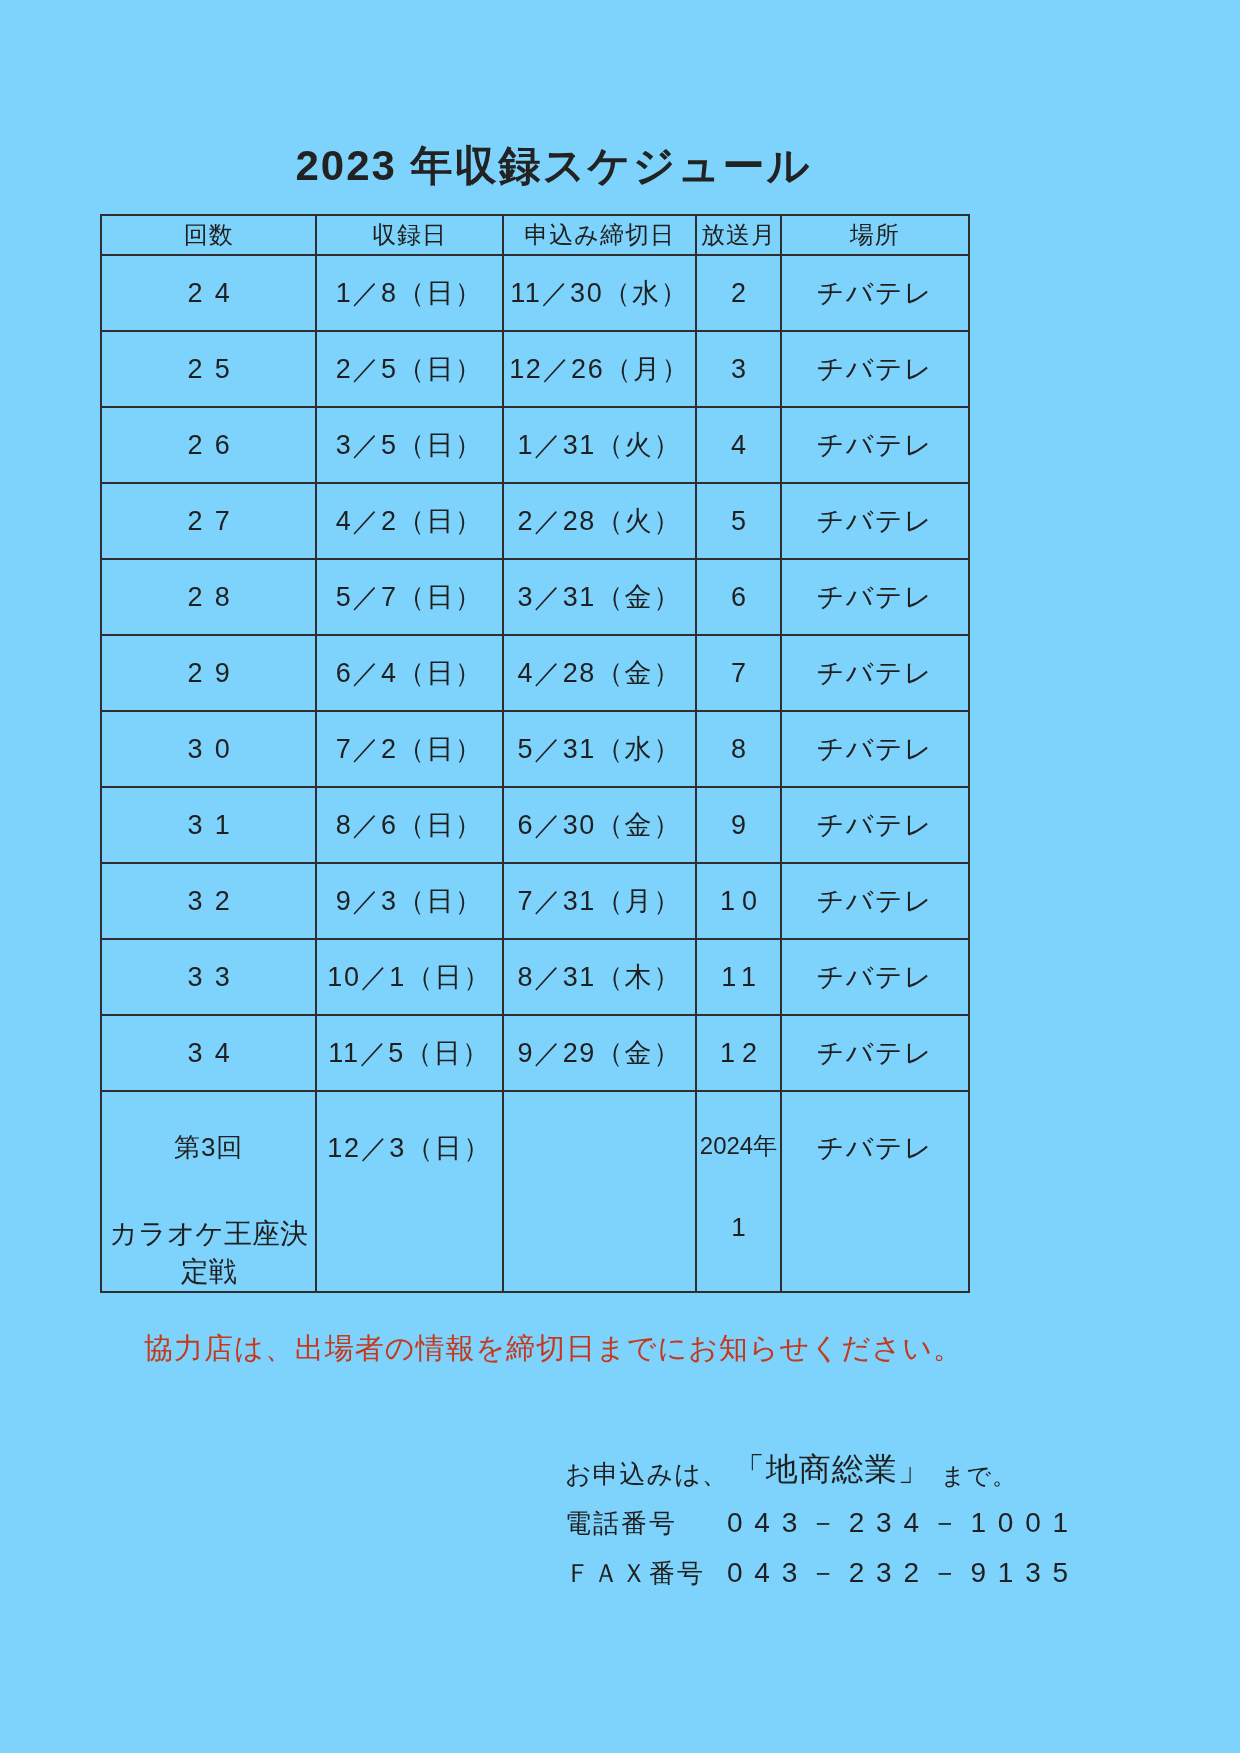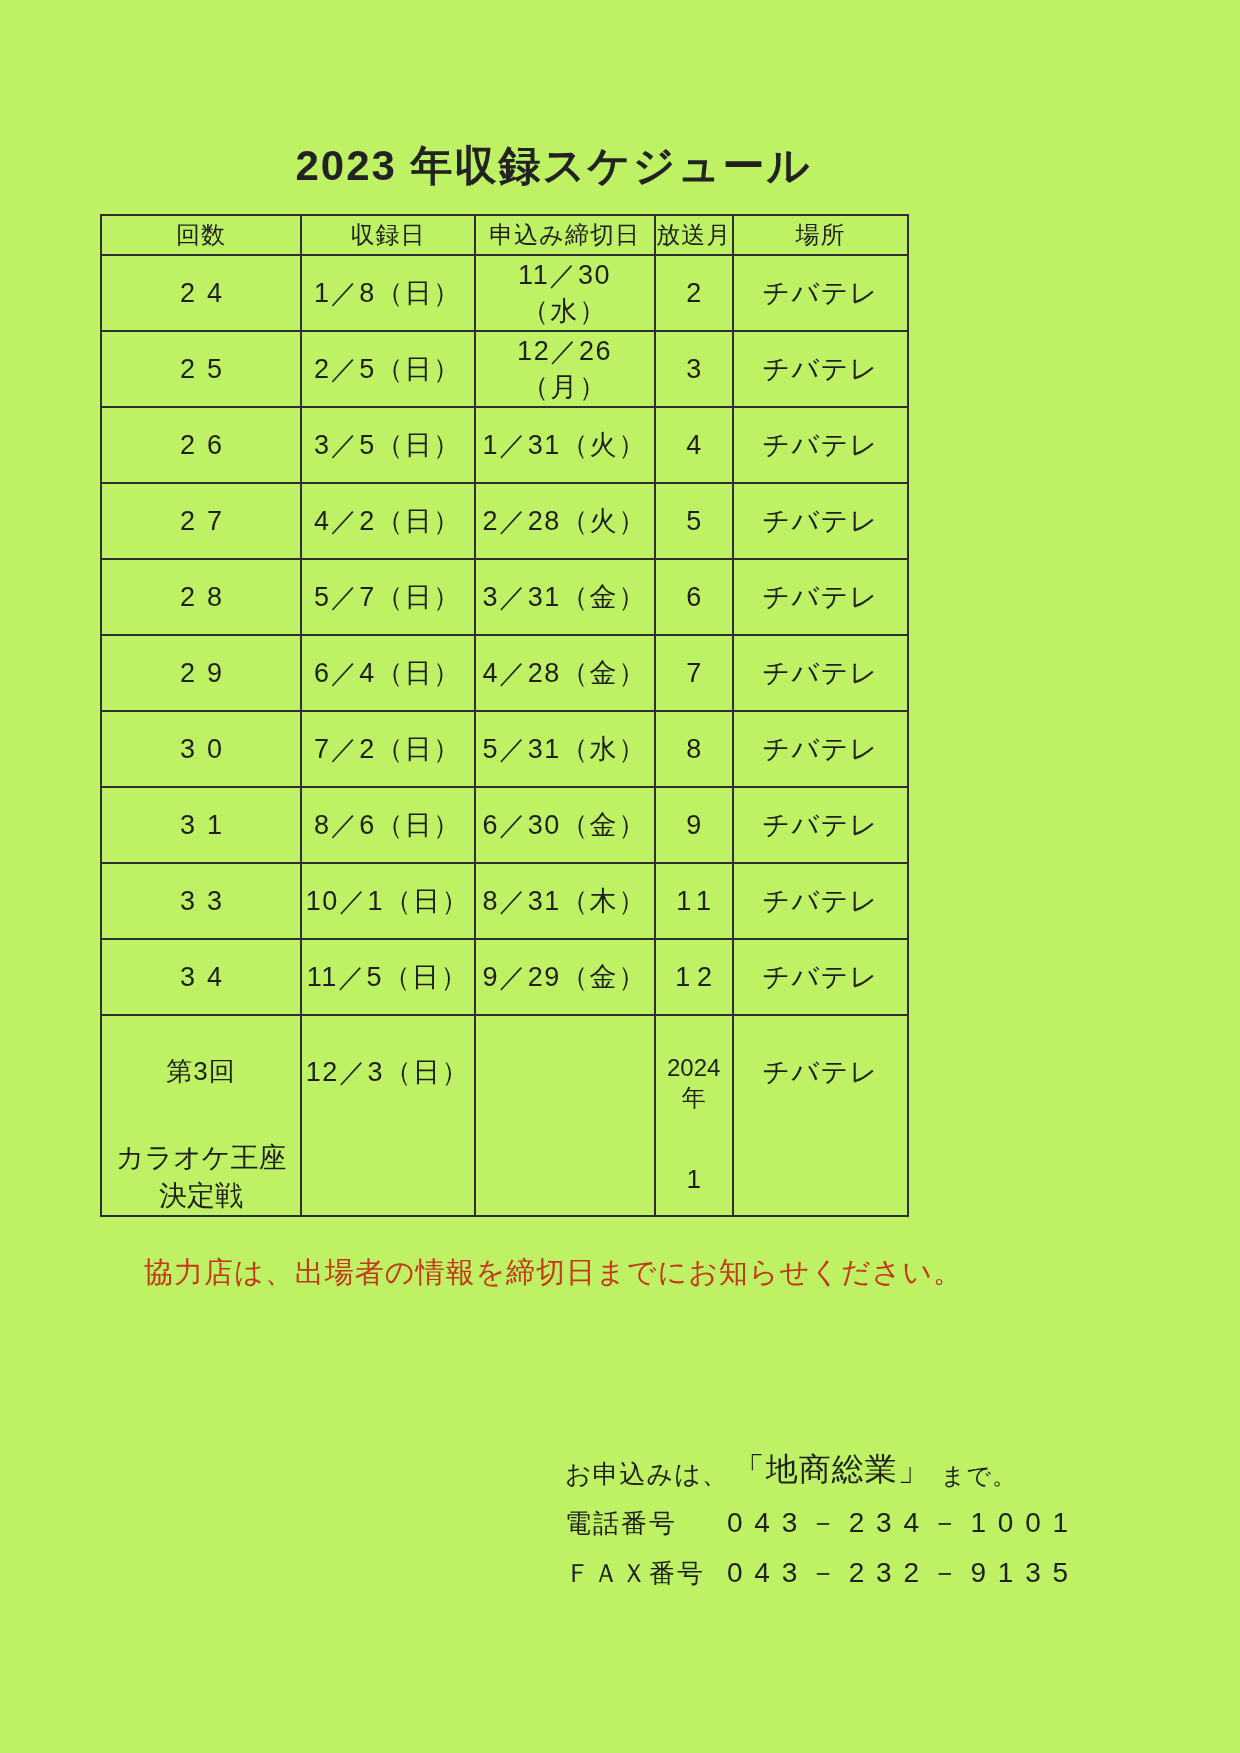--- a/index.html
+++ b/index.html
@@ -5,37 +5,37 @@
   html, body {
     margin: 0;
     padding: 0;
     background: #e8e8e8;
   }
   .page {
     position: relative;
     width: 1240px;
     height: 1753px;
     margin: 0 auto;
-    background: #bef264;
+    background: #7dd3fc;
     color: #1f1f1f;
     font-family: "Liberation Sans", "DejaVu Sans", sans-serif;
     overflow: hidden;
   }
   .title {
     width: 907px;
     margin: 138px 0 0 100px;
     text-align: center;
     font-size: 42px;
     font-weight: bold;
     letter-spacing: 2px;
     color: #222;
   }
   table.schedule {
     margin: 20px 0 0 100px;
-    width: 809px;
+    width: 870px;
     border-collapse: collapse;
     table-layout: fixed;
   }
   table.schedule col.c-no       { width: 24.8%; }
   table.schedule col.c-rec      { width: 21.5%; }
   table.schedule col.c-deadline { width: 22.3%; }
   table.schedule col.c-month    { width: 9.7%; }
   table.schedule col.c-place    { width: 21.7%; }
   table.schedule th, table.schedule td {
     border: 2px solid #2e2e2e;
@@ -184,20 +184,27 @@
         <td class="date">7／2（日）</td>
         <td class="date">5／31（水）</td>
         <td class="month">8</td>
         <td class="place">チバテレ</td>
       </tr>
       <tr>
         <td class="num">31</td>
         <td class="date">8／6（日）</td>
         <td class="date">6／30（金）</td>
         <td class="month">9</td>
+        <td class="place">チバテレ</td>
+      </tr>
+      <tr>
+        <td class="num">32</td>
+        <td class="date">9／3（日）</td>
+        <td class="date">7／31（月）</td>
+        <td class="month">10</td>
         <td class="place">チバテレ</td>
       </tr>
       <tr>
         <td class="num">33</td>
         <td class="date">10／1（日）</td>
         <td class="date">8／31（木）</td>
         <td class="month">11</td>
         <td class="place">チバテレ</td>
       </tr>
       <tr>

